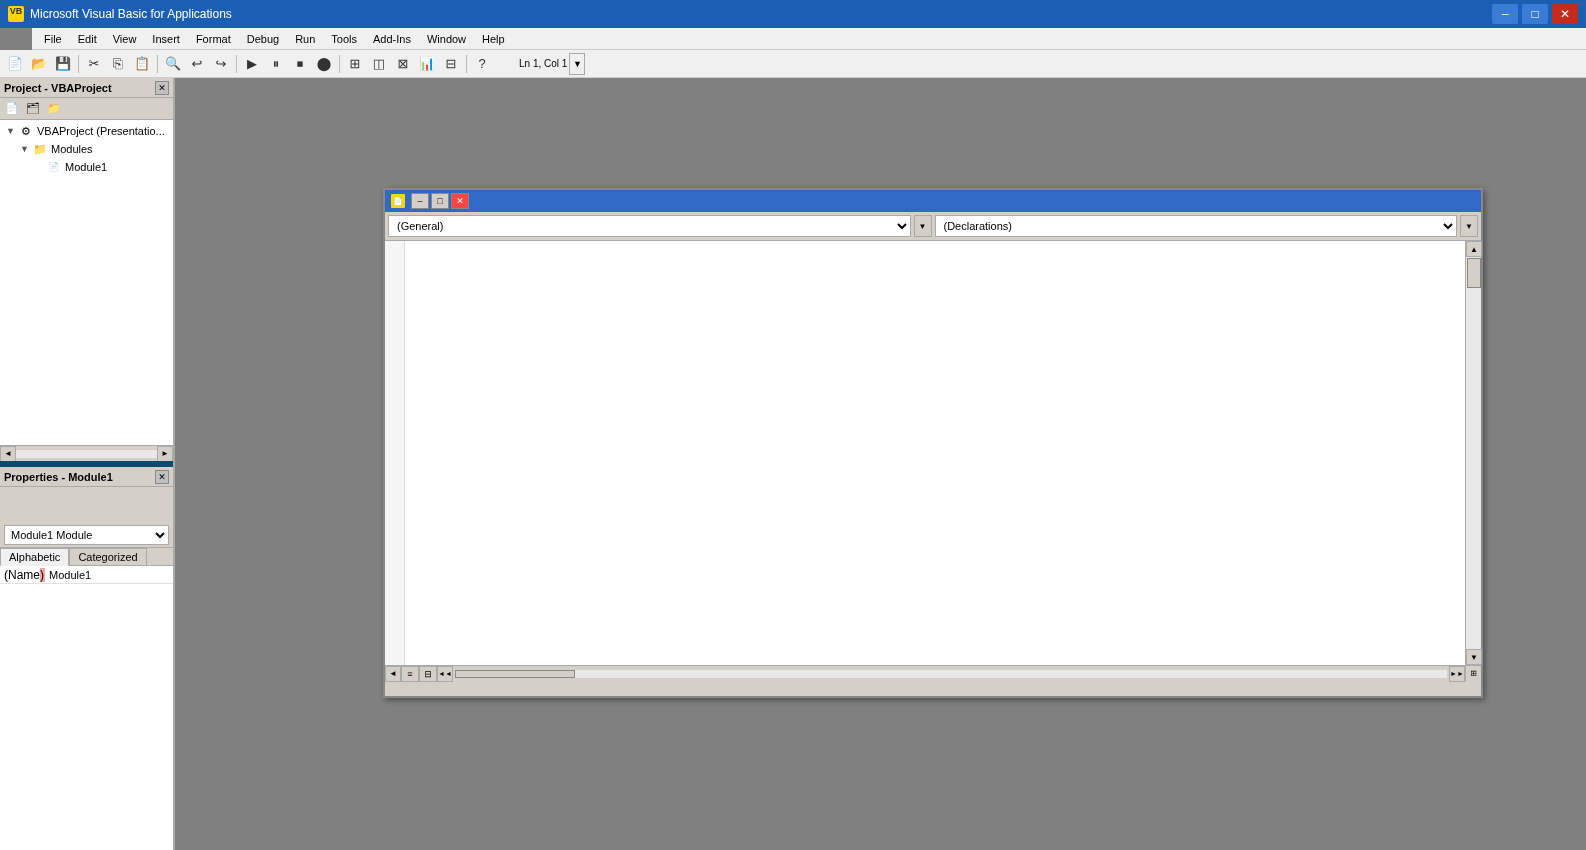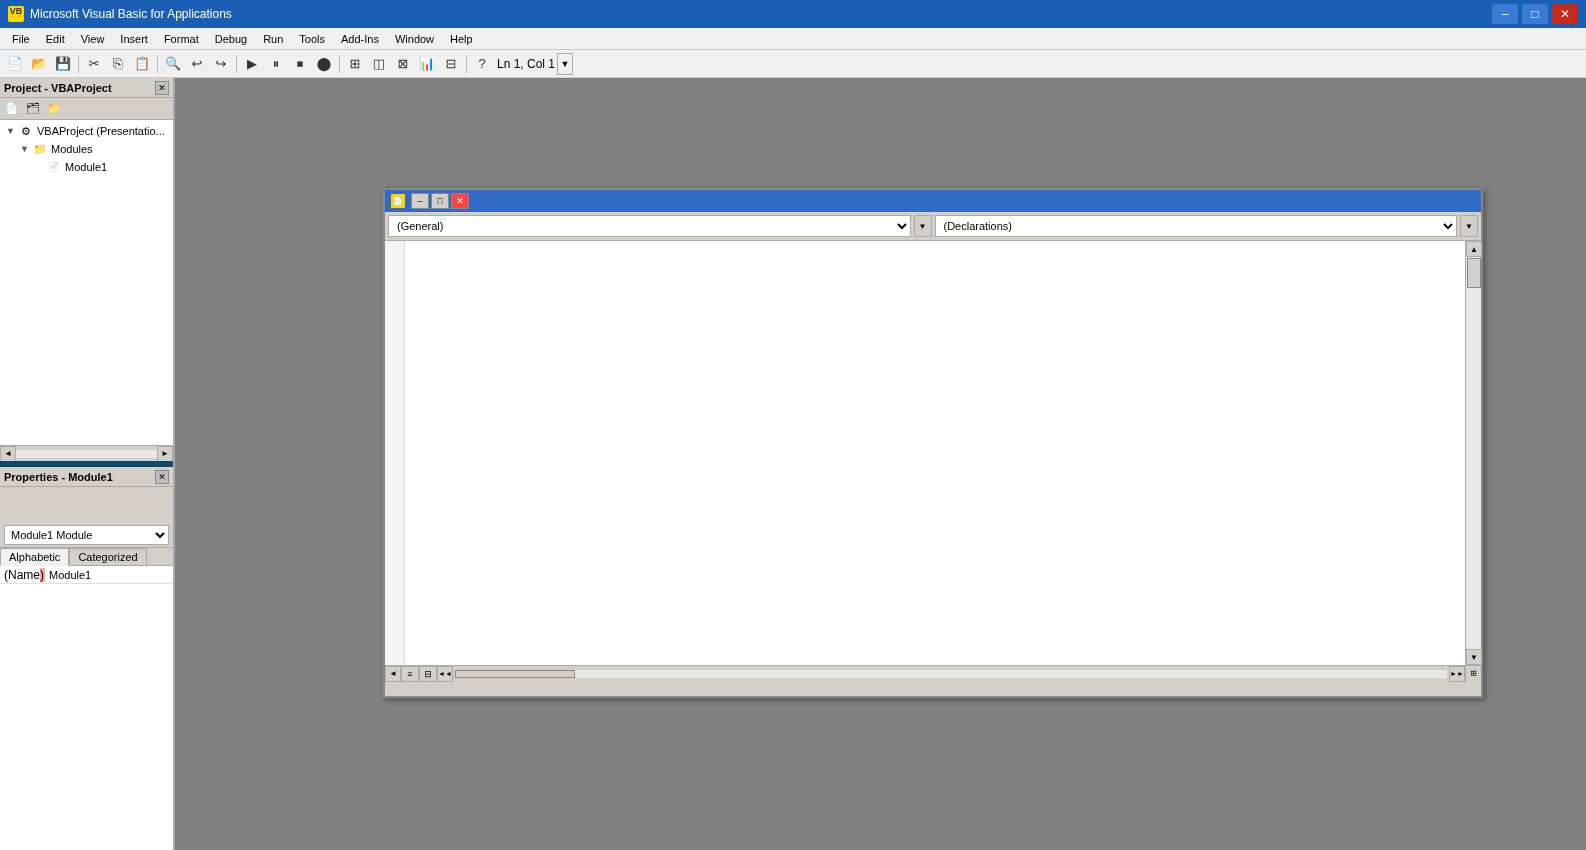--- a/index.html
+++ b/index.html
@@ -51,20 +51,21 @@
     .title-btn.close { background: #c42b1c; }
 
     
     .menu-bar {
       background: #f0f0f0;
       border-bottom: 1px solid #ccc;
       display: flex;
       align-items: center;
       height: 22px;
       padding: 0 4px;
+      margin-left: 32px;
     }
     .menu-item {
       padding: 2px 8px;
       font-size: 11px;
       cursor: pointer;
       color: #000;
     }
 
     
     .toolbar {
@@ -84,22 +85,22 @@
       display: flex; align-items: center; justify-content: center;
       font-size: 13px;
       color: #333;
     }
     .toolbar-sep {
       width: 1px; height: 18px;
       background: #bbb;
       margin: 0 2px;
     }
     .toolbar-status {
-      margin-left: 2px;
-      font-size: 12px;
+      margin-left: 24px;
+      font-size: 10px;
       color: #000;
     }
     .toolbar-dropdown {
       width: 16px; height: 22px;
       border: 1px solid #aaa;
       background: #f0f0f0;
       cursor: pointer;
       font-size: 9px;
       display: flex; align-items: center; justify-content: center;
     }

